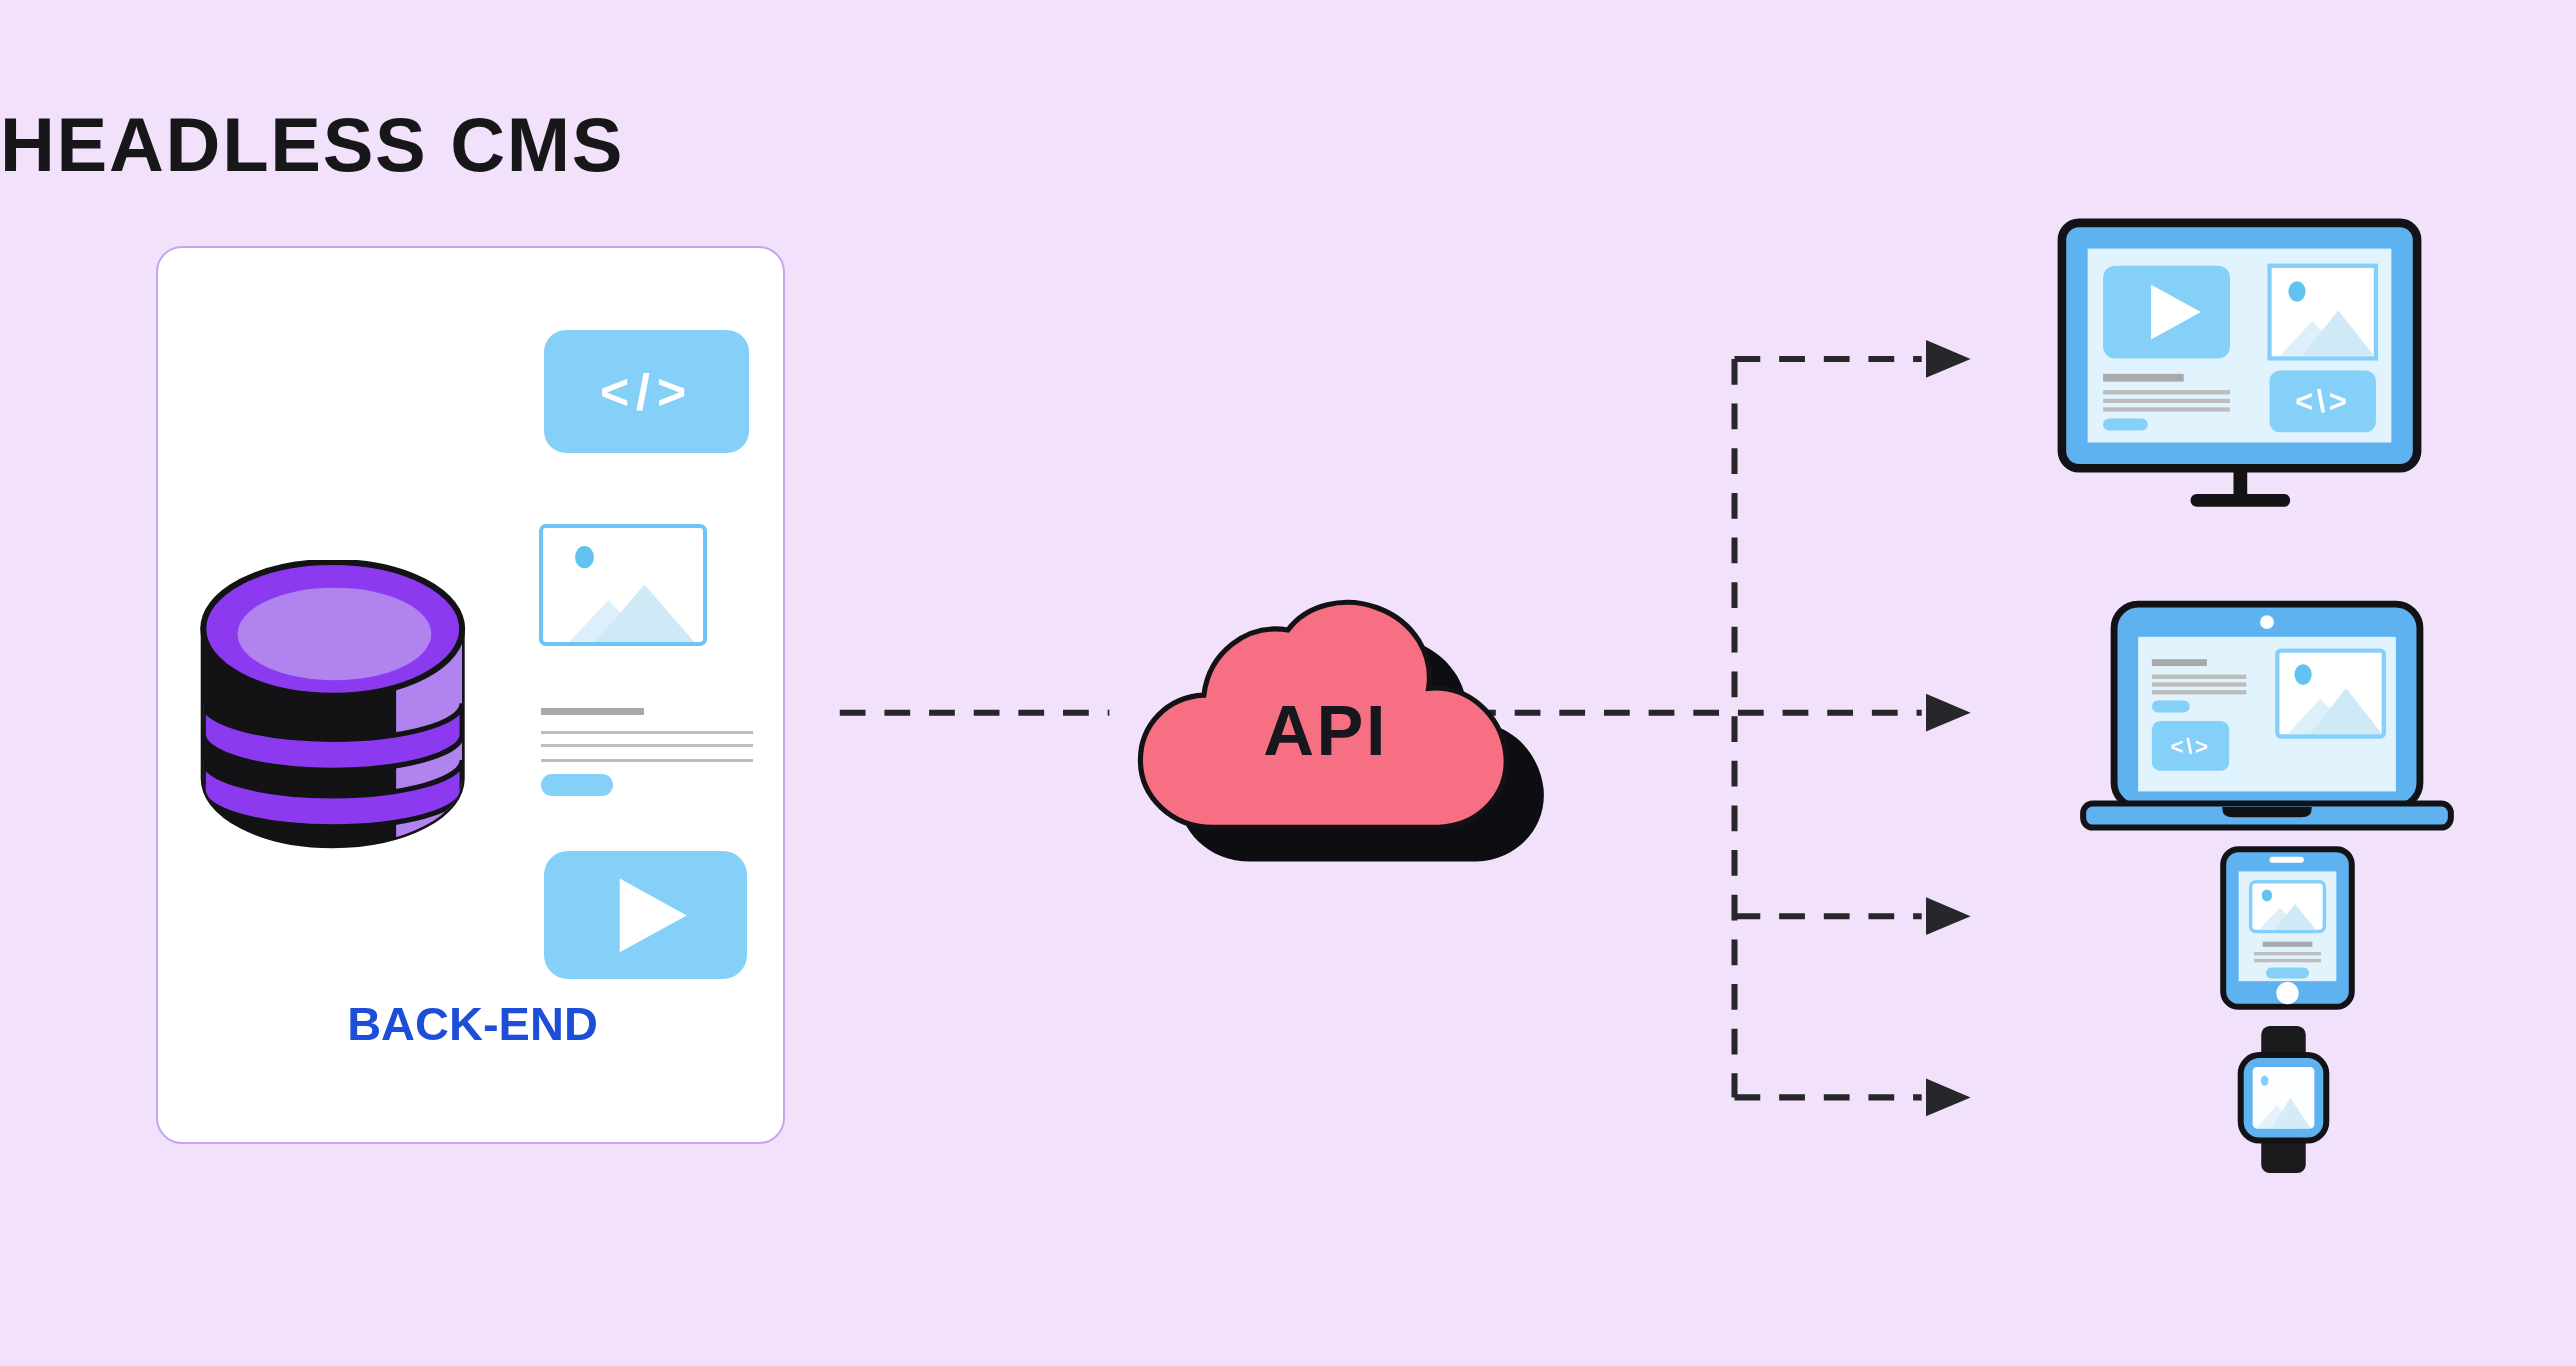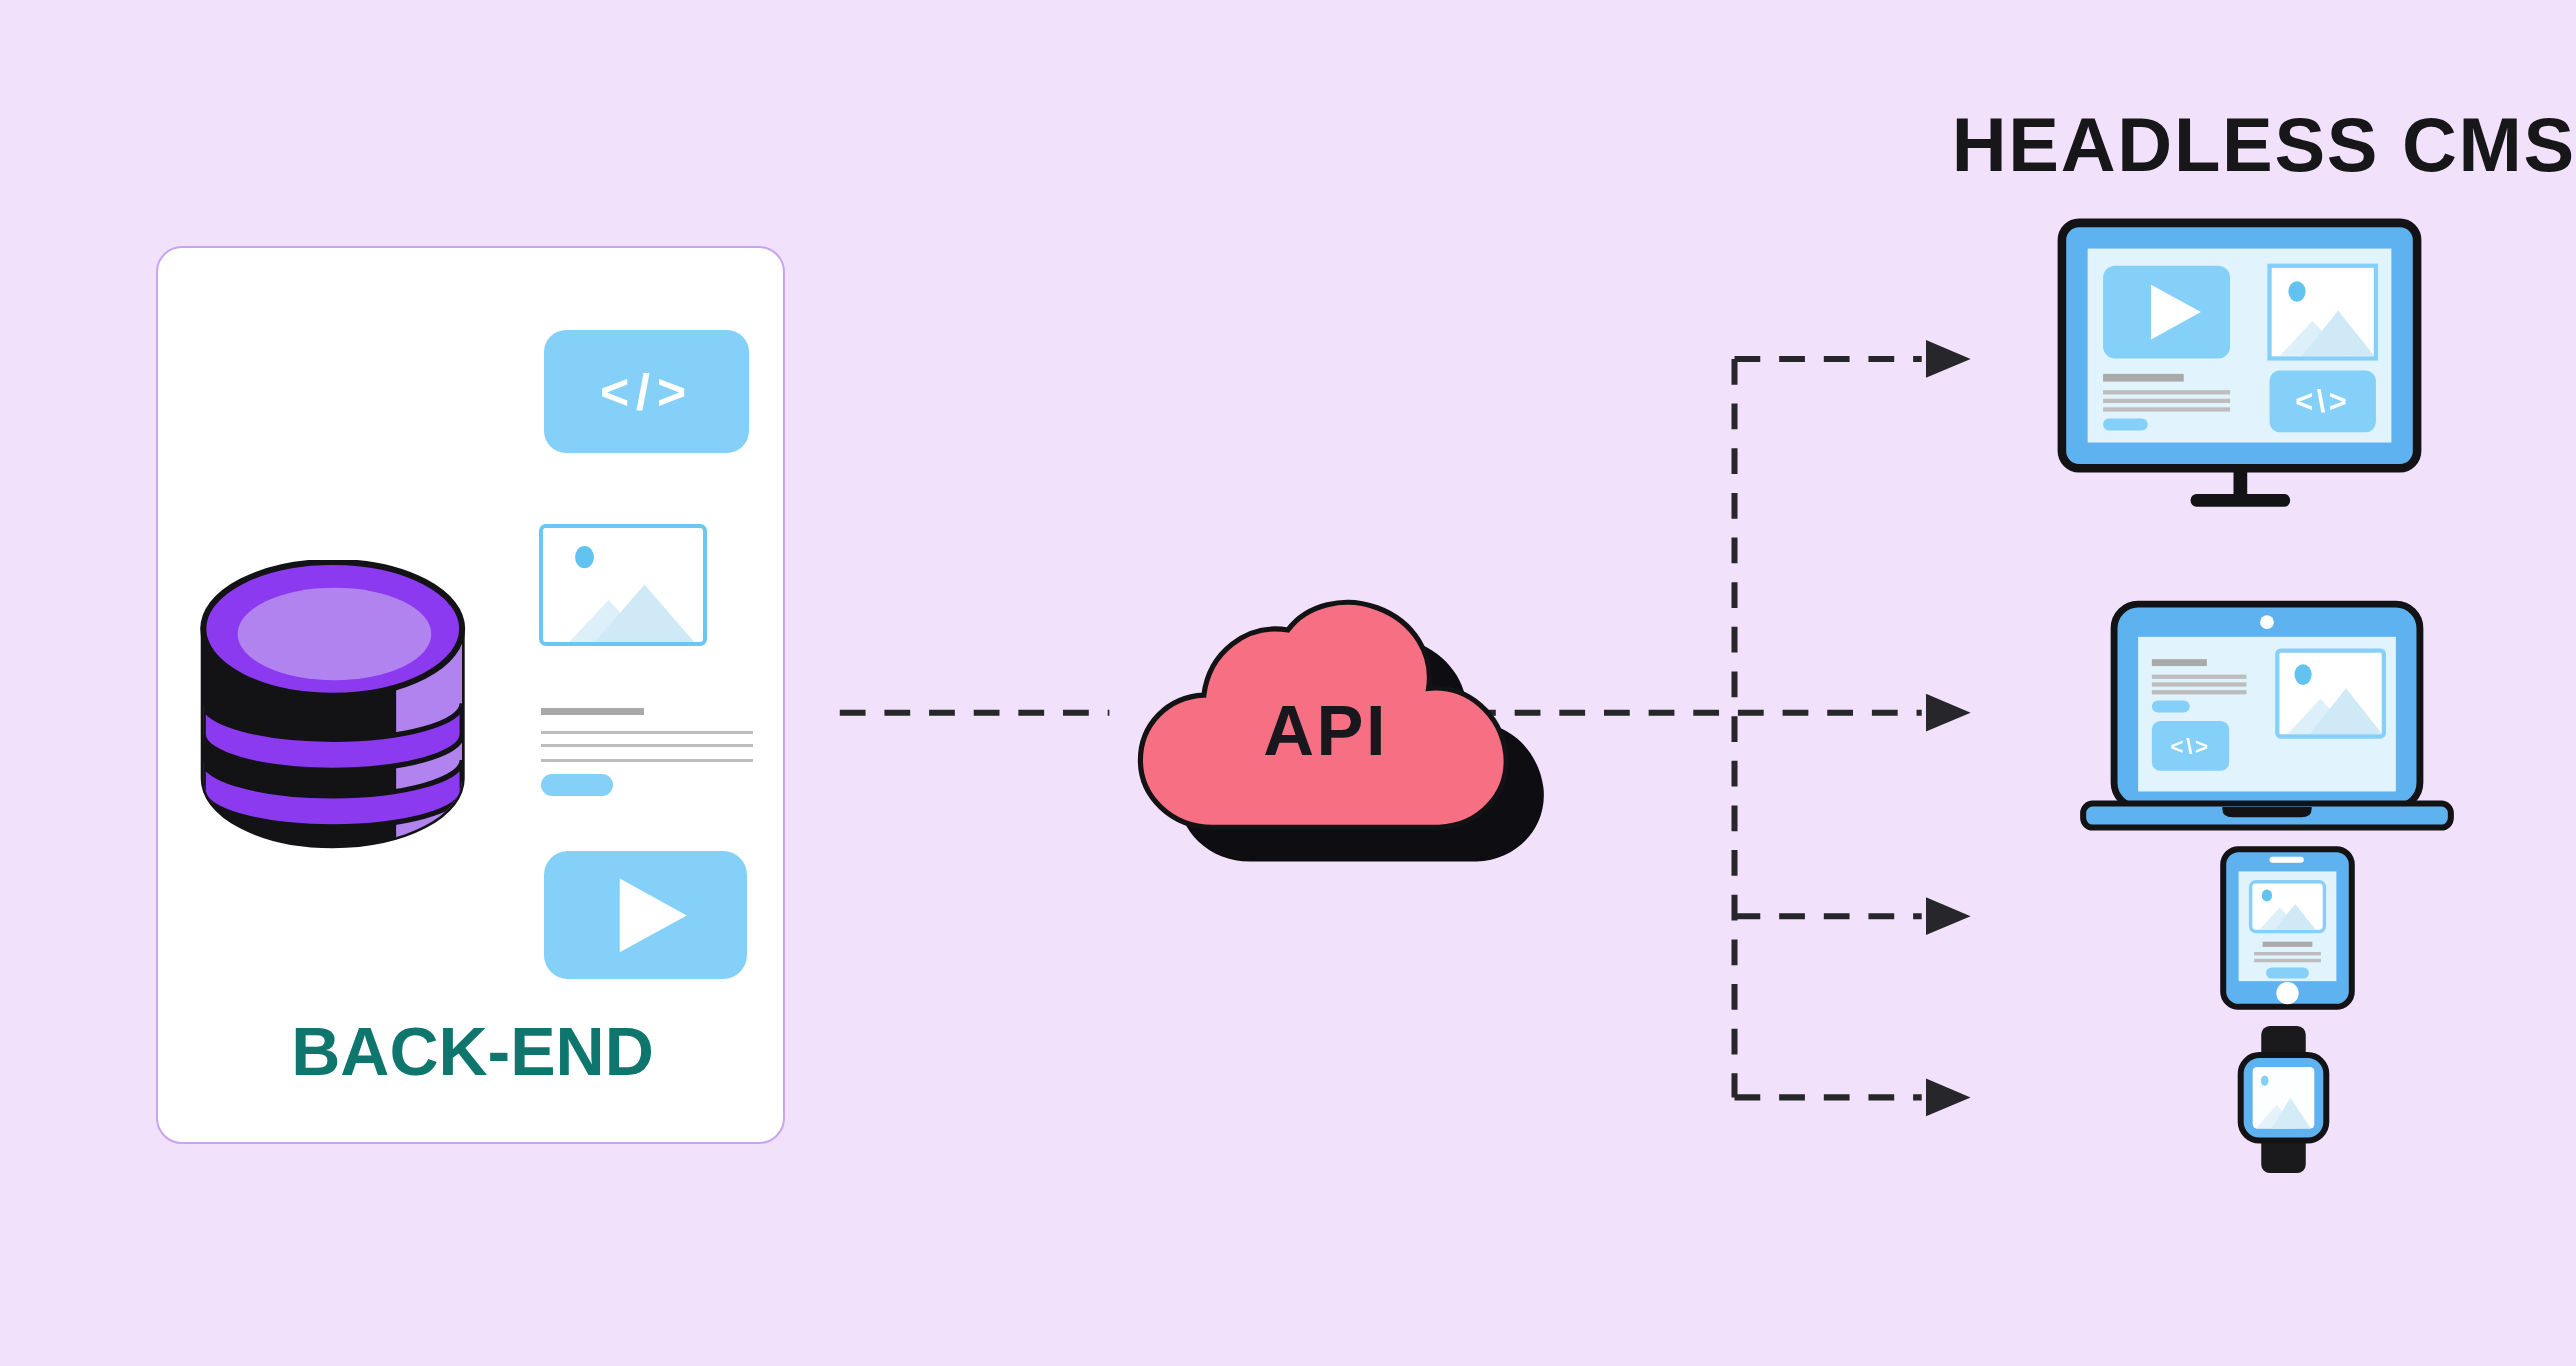--- a/index.html
+++ b/index.html
@@ -11,21 +11,21 @@
     position:relative;
     width:2576px;height:1367px;
     background:#F1E1FA;
     overflow:hidden;
   }
   .abs{position:absolute;}
 
   
   .title{
     left:0;top:101px;width:2576px;
-    text-align:right;
+    text-align:left;
     font-size:76px;font-weight:700;
     letter-spacing:1.7px;
     color:#17171A;
   }
 
   
   .card{
     left:156px;top:246px;width:629px;height:898px;
     background:#FFFFFF;
     border:2.6px solid #C7A4EF;
@@ -48,23 +48,23 @@
   .line-thin{left:383px;width:212px;height:3.4px;background:#BDBDBD;}
   .pill{
     left:383px;top:526px;width:72px;height:22px;
     background:#85D0F8;border-radius:11px;
   }
   .play-block{
     left:386px;top:603px;width:203px;height:128px;
     background:#85D0F8;border-radius:24px;
   }
   .card-label{
-    left:0;top:764px;width:629px;
+    left:0;top:748px;width:629px;
     text-align:center;
-    font-size:68px;font-weight:700;color:#0f766e;
+    font-size:47px;font-weight:700;color:#1d4ed8;
   }
 
   
   .cloud-wrap{left:1130px;top:594px;width:429px;height:283px;}
 
   
   .arrows{left:0;top:0;width:2576px;height:1367px;pointer-events:none;}
 
   
   .dev-monitor{left:2055px;top:216px;width:369px;height:296px;}

